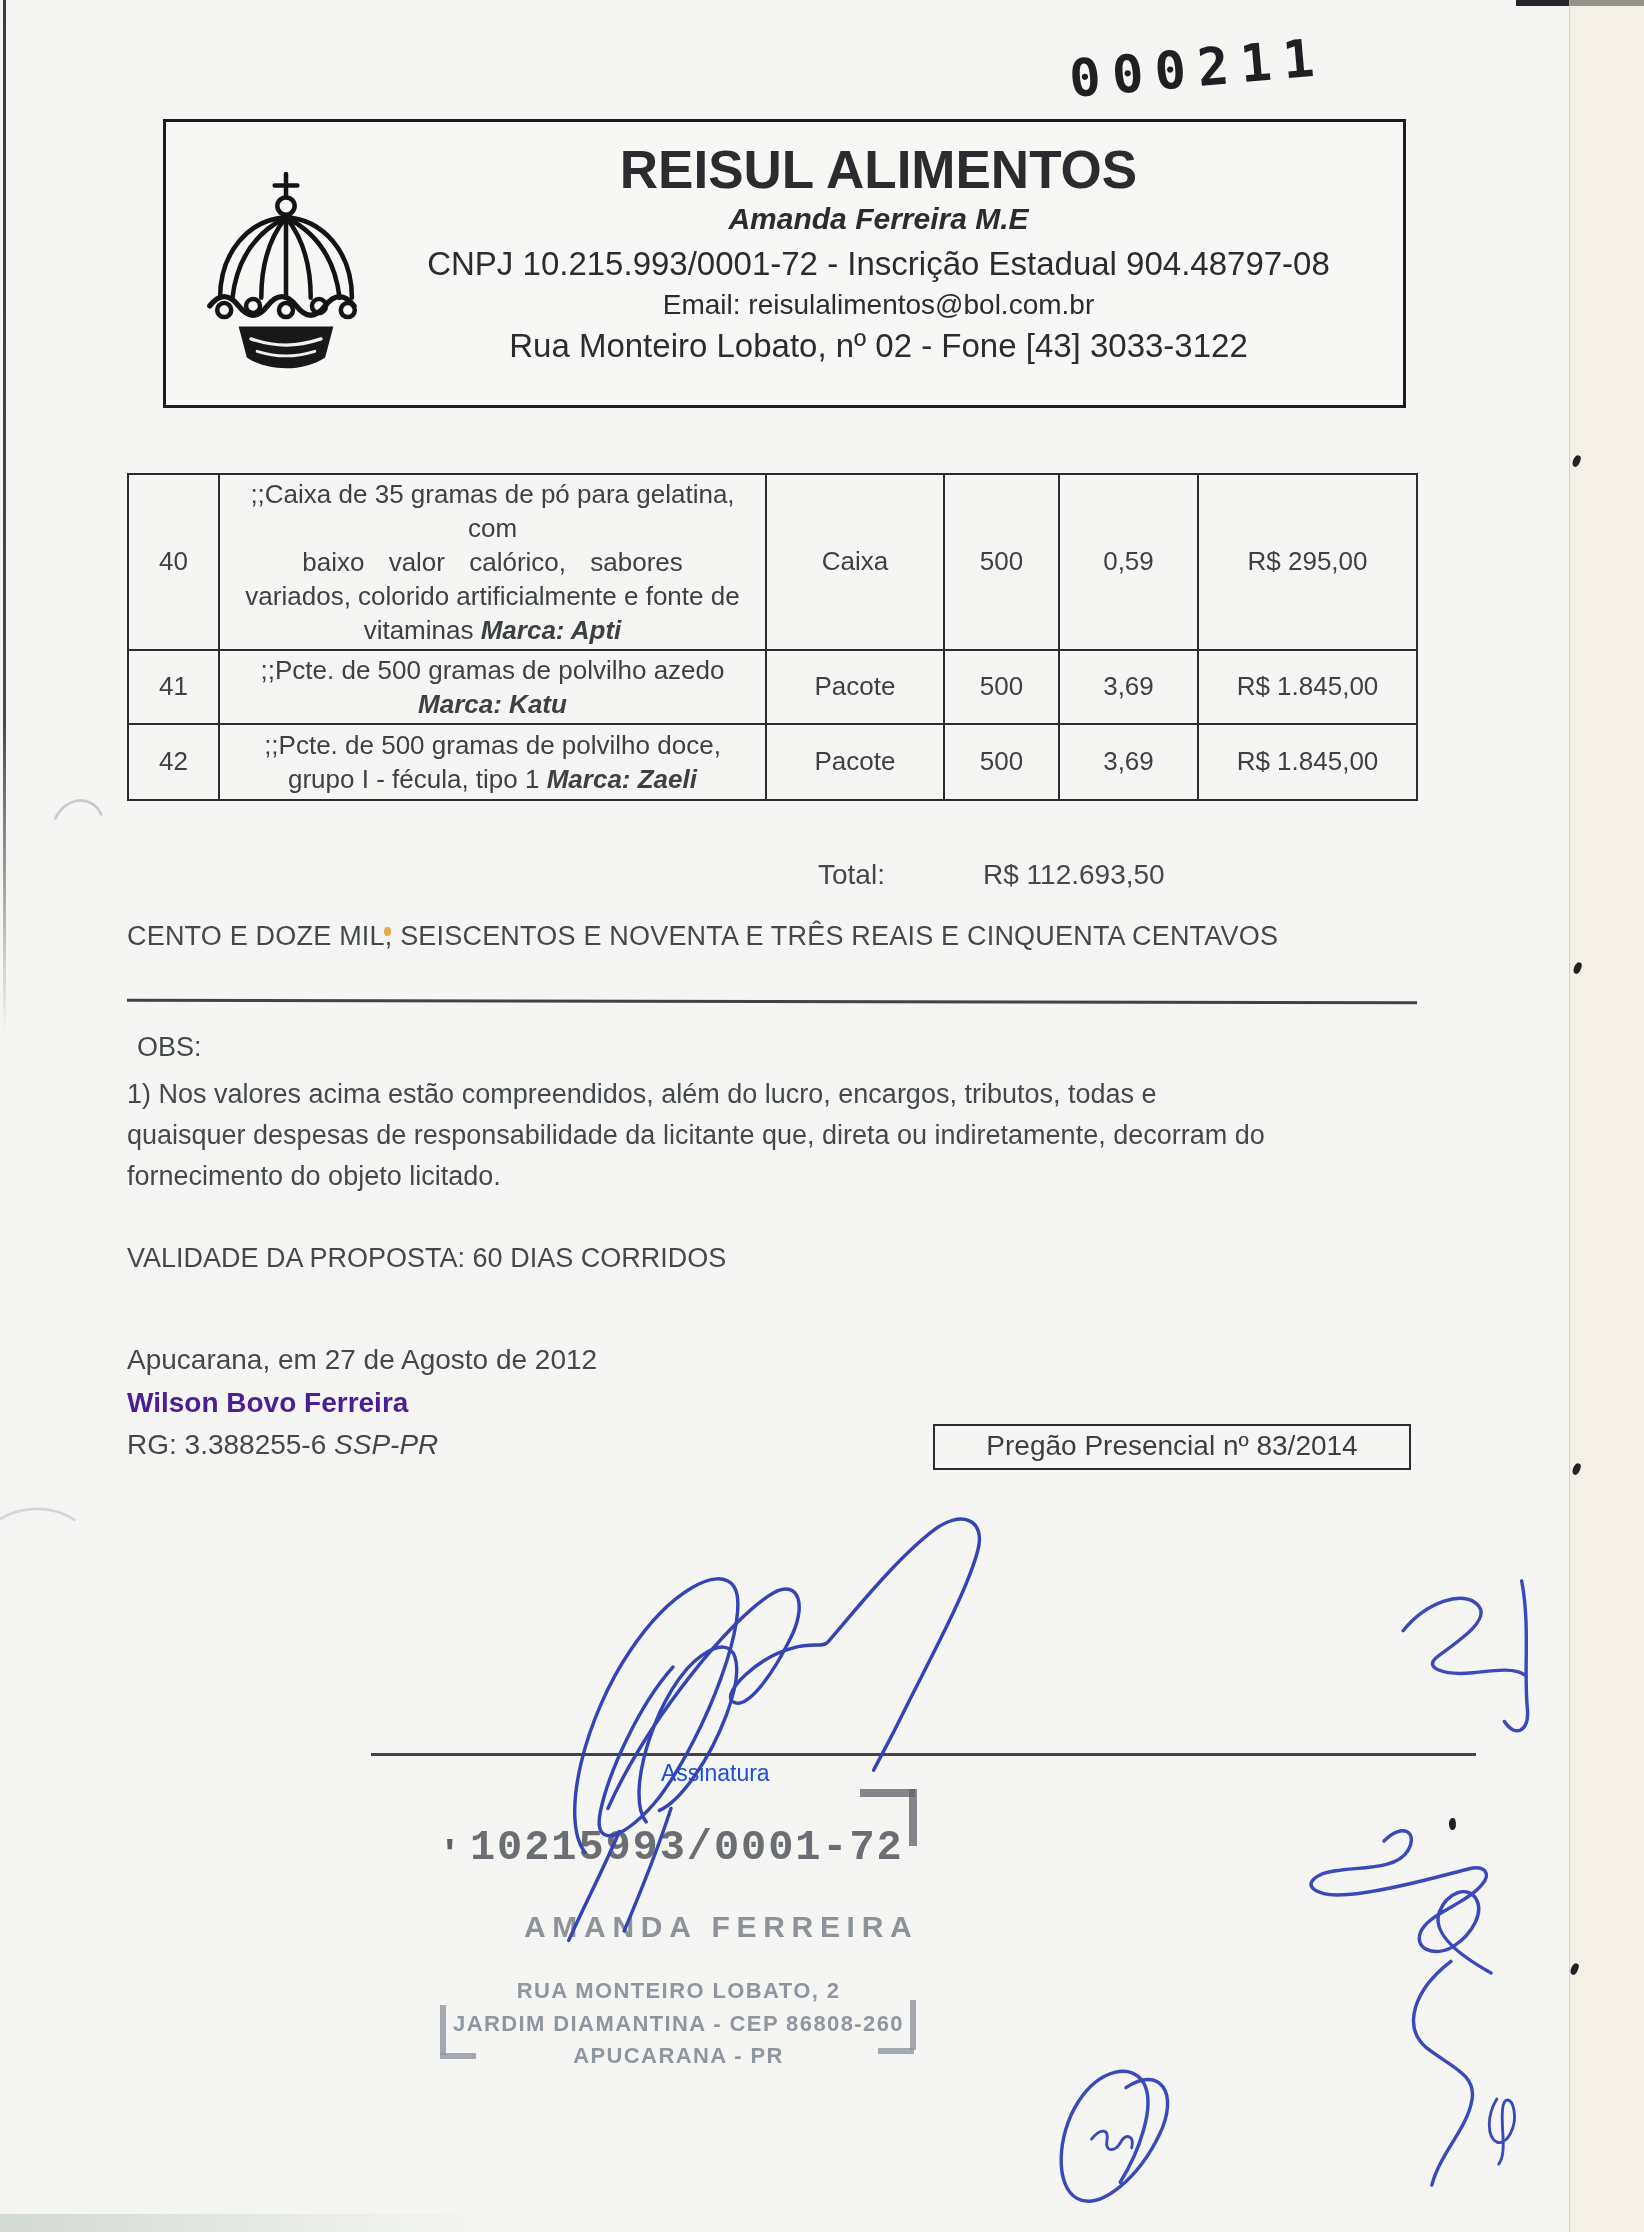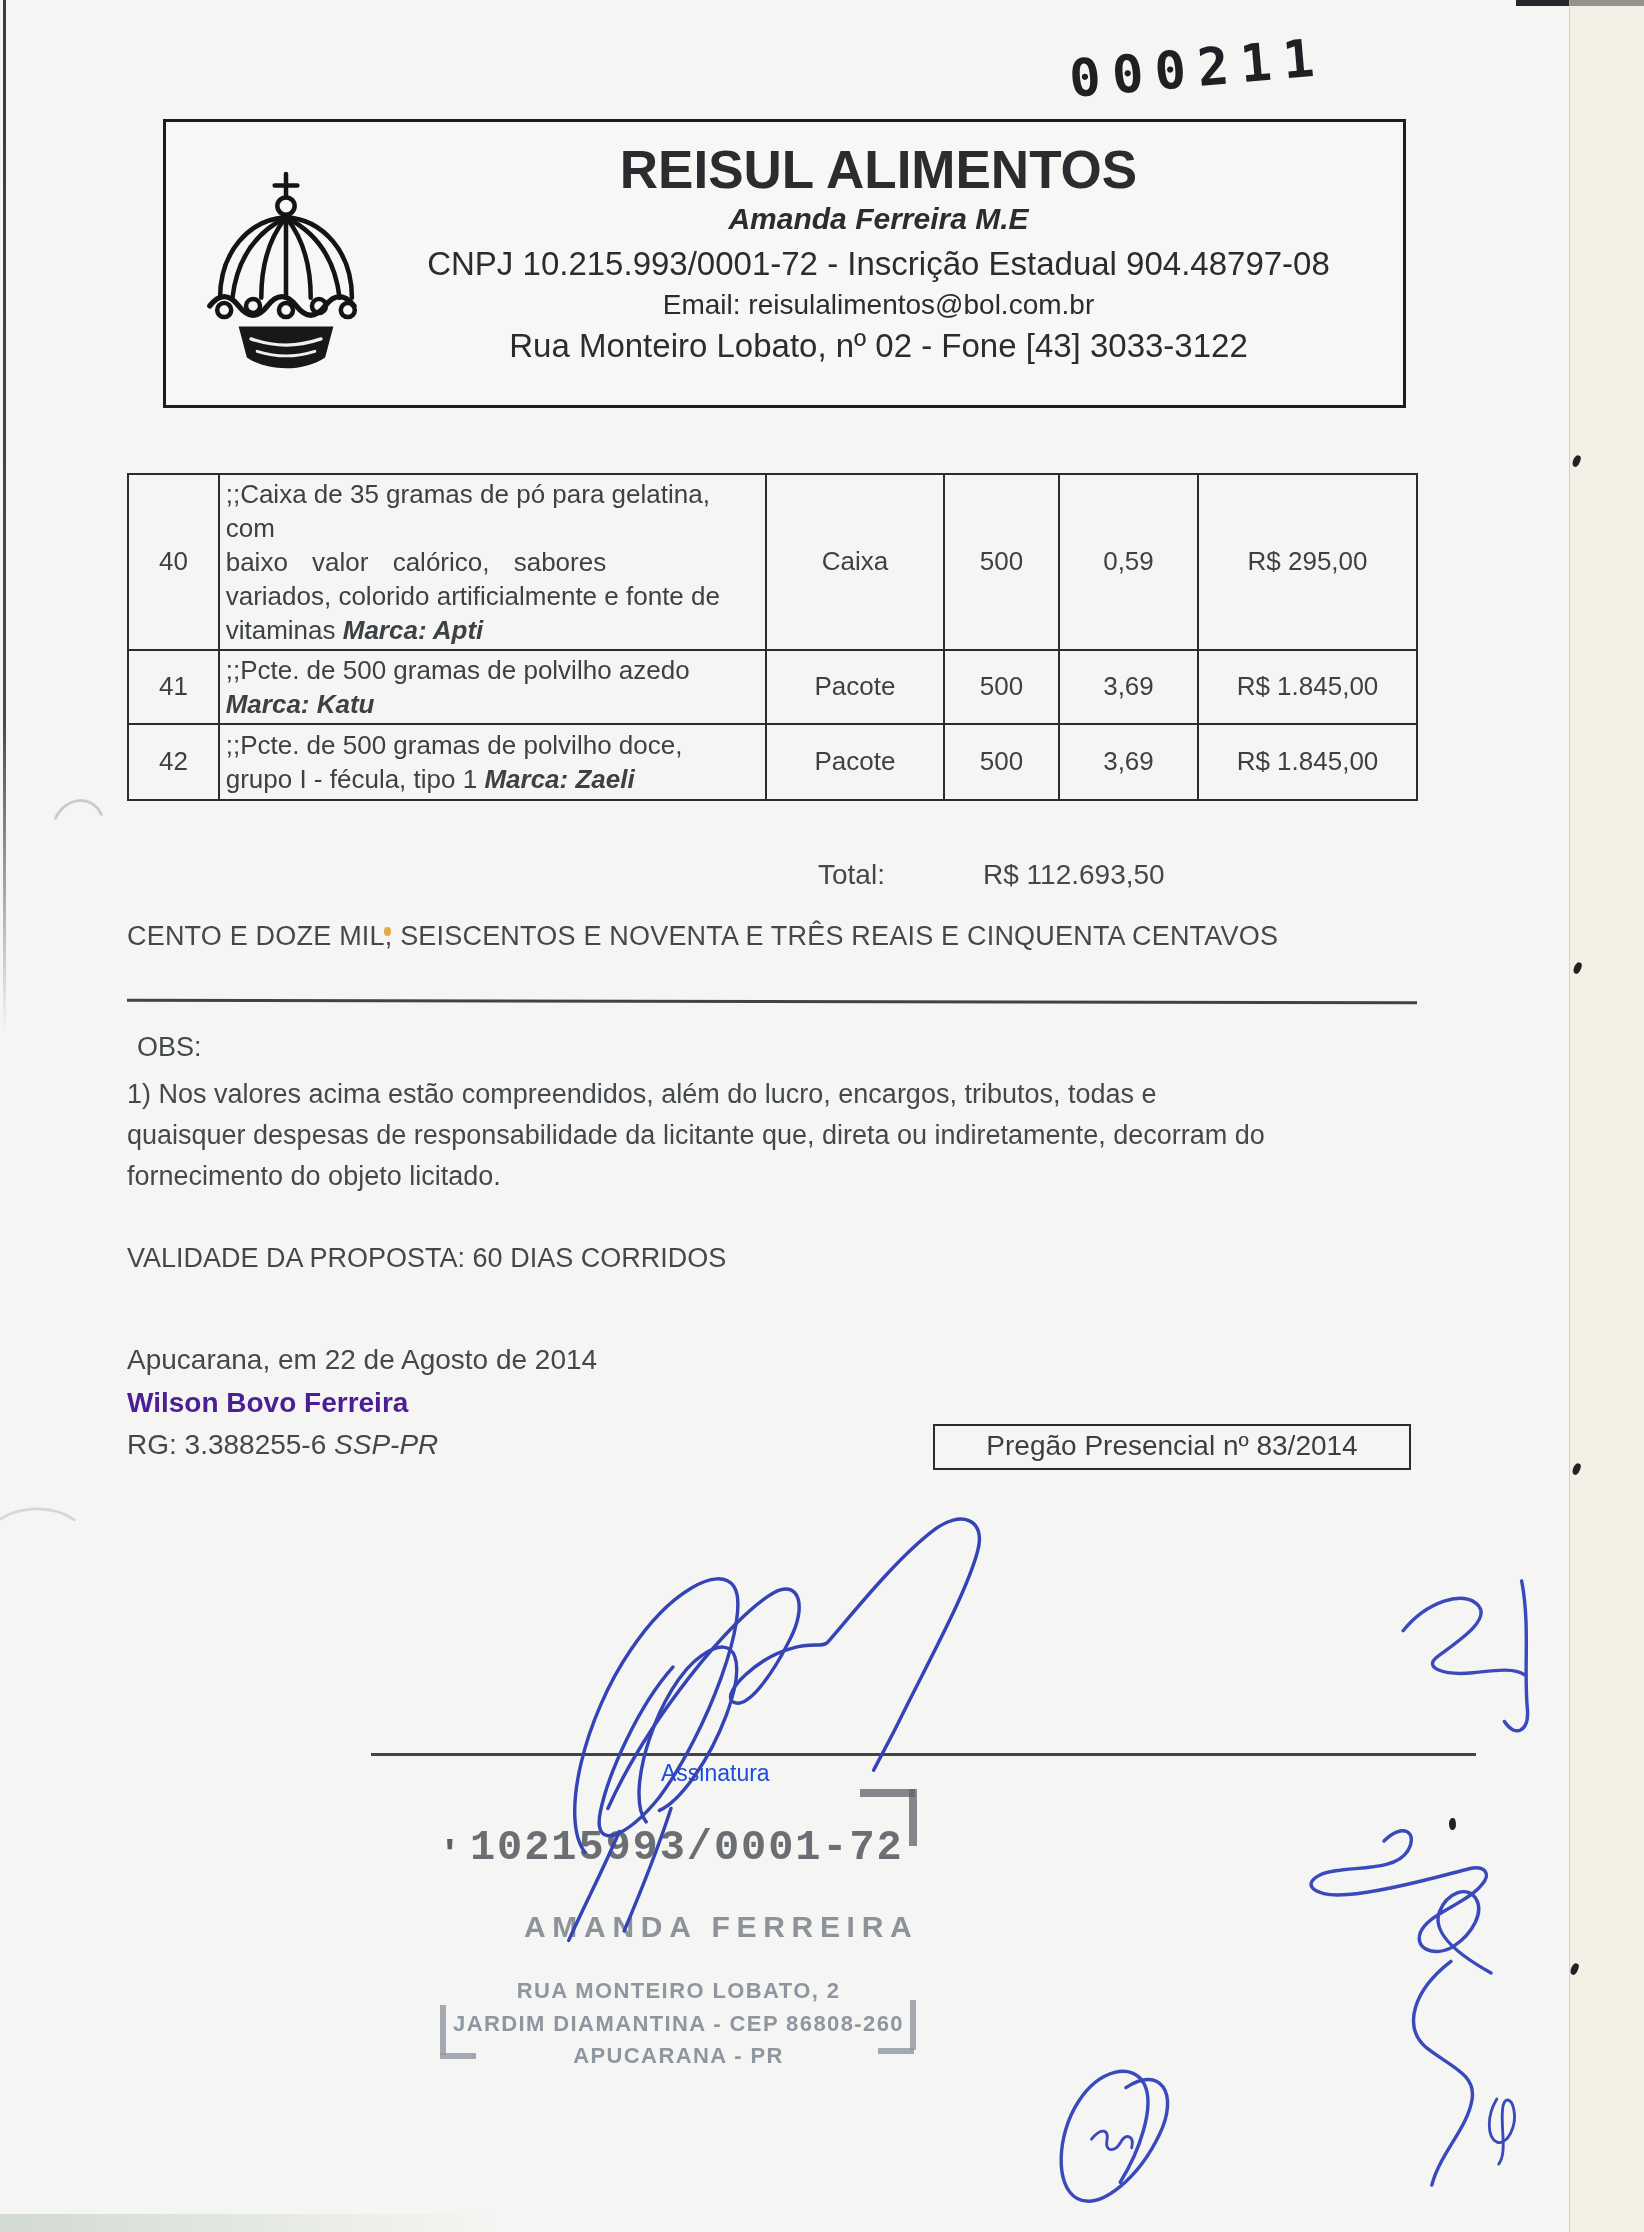--- a/index.html
+++ b/index.html
@@ -27,21 +27,21 @@
     box-sizing:border-box;background:rgba(255,255,255,.25);}
   .htext{position:absolute;left:206px;top:19px;width:1013px;text-align:center;color:#2a2c2f;}
   .h-title{font-size:53px;font-weight:bold;letter-spacing:0;line-height:57px;}
   .h-sub{font-size:30px;font-weight:bold;font-style:italic;margin-top:3.8px;}
   .h-cnpj{font-size:33px;margin-top:9.6px;}
   .h-mail{font-size:28px;margin-top:5.7px;}
   .h-addr{font-size:33px;margin-top:5.7px;}
   
   table.items{position:absolute;left:127px;top:473px;border-collapse:collapse;
     table-layout:fixed;font-size:26px;color:#3d4145;}
-  table.items td{border:2.9px solid #2a2d30;vertical-align:middle;padding:1.9px 5.7px;}
+  table.items td{border:2.9px solid #2a2d30;vertical-align:middle;padding:1.9px 5.7px;text-align:center;}
   td.c-item{text-align:center;}
   td.c-desc{text-align:left;padding-left:11.5px;line-height:34px;}
   td.c-mid{text-align:center;}
   .marca{font-weight:bold;font-style:italic;}
   .spread{word-spacing:17px;}
   
   .total-label{left:818px;top:859px;font-size:28px;}
   .total-value{left:983px;top:859px;font-size:28px;}
   .words{left:127px;top:921px;font-size:27px;letter-spacing:0.2px;}
   .rule{left:127px;top:1000px;width:1290px;height:2.9px;background:#3f4347;transform:rotate(.12deg);}
@@ -176,21 +176,21 @@
   <div class="abs total-label">Total:</div>
   <div class="abs total-value">R$ 112.693,50</div>
   <div class="abs words">CENTO E DOZE MIL, SEISCENTOS E NOVENTA E TRÊS REAIS E CINQUENTA CENTAVOS</div>
   <div class="abs rule"></div>
 
   <div class="abs obs-title">OBS:</div>
   <div class="abs obs-para">1) Nos valores acima estão compreendidos, além do lucro, encargos, tributos, todas e quaisquer despesas de responsabilidade da licitante que, direta ou indiretamente, decorram do fornecimento do objeto licitado.</div>
 
   <div class="abs validade">VALIDADE DA PROPOSTA: 60 DIAS CORRIDOS</div>
 
-  <div class="abs citydate">Apucarana, em 22 de Agosto de 2014</div>
+  <div class="abs citydate">Apucarana, em 27 de Agosto de 2012</div>
   <div class="abs signame">Wilson Bovo Ferreira</div>
   <div class="abs rgline"><span>RG: 3.388255-6 </span><span class="rg-org">SSP-PR</span></div>
 
   <div class="abs pregao">Pregão Presencial nº 83/2014</div>
 
   <div class="abs sigline"></div>
   <div class="abs sigcaption">Assinatura</div>
 
   <div class="abs stamp-quote">'</div>
   <div class="abs stamp-cnpj">10215993/0001-72</div>

